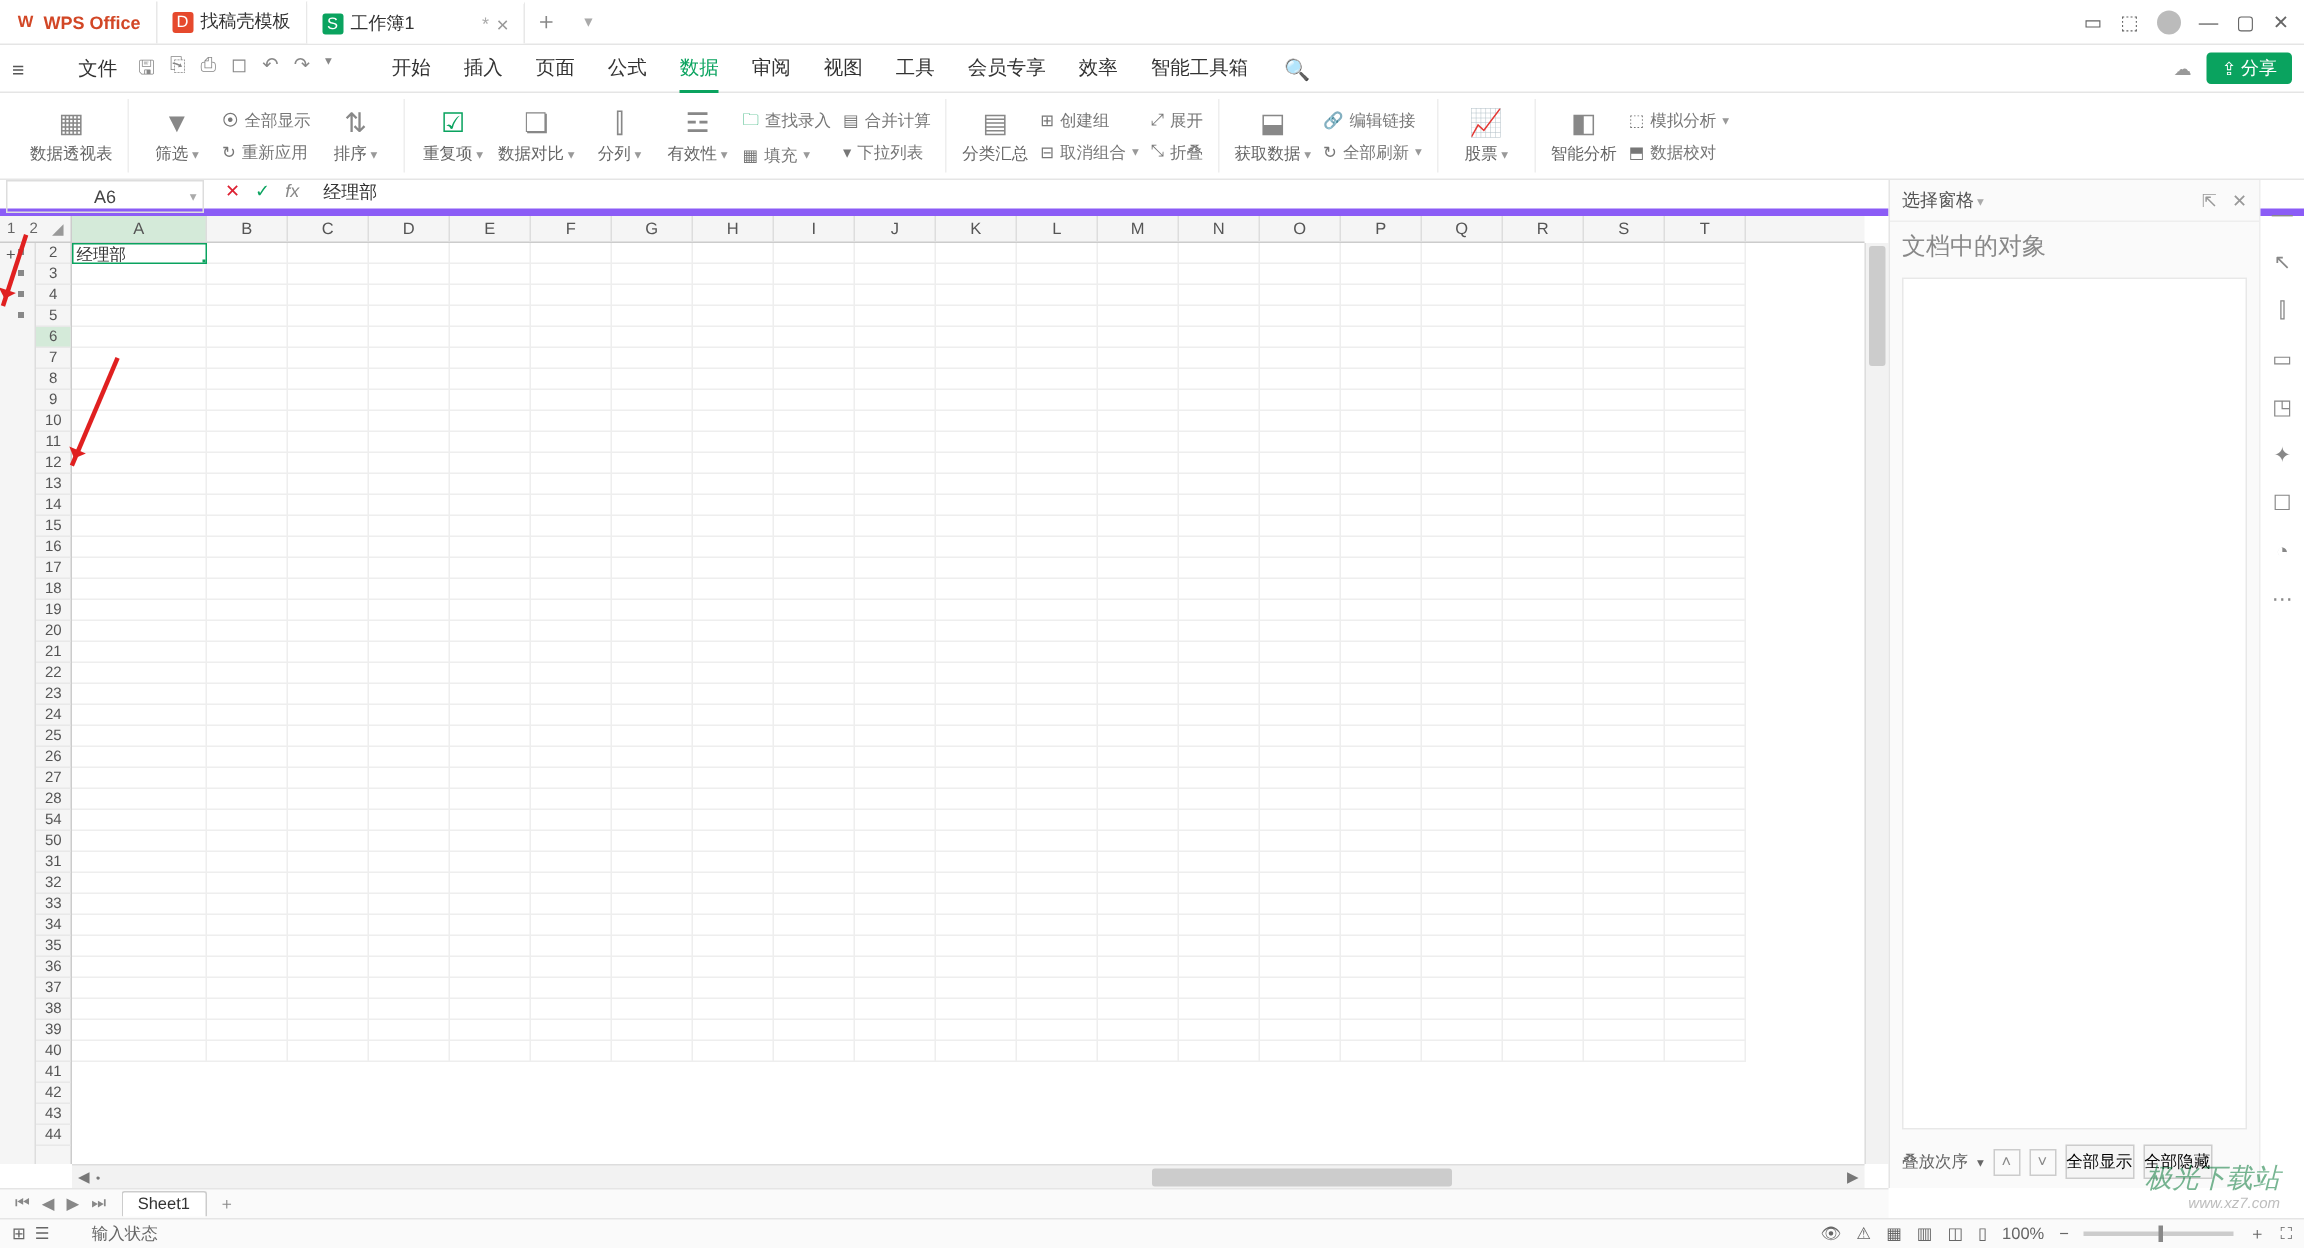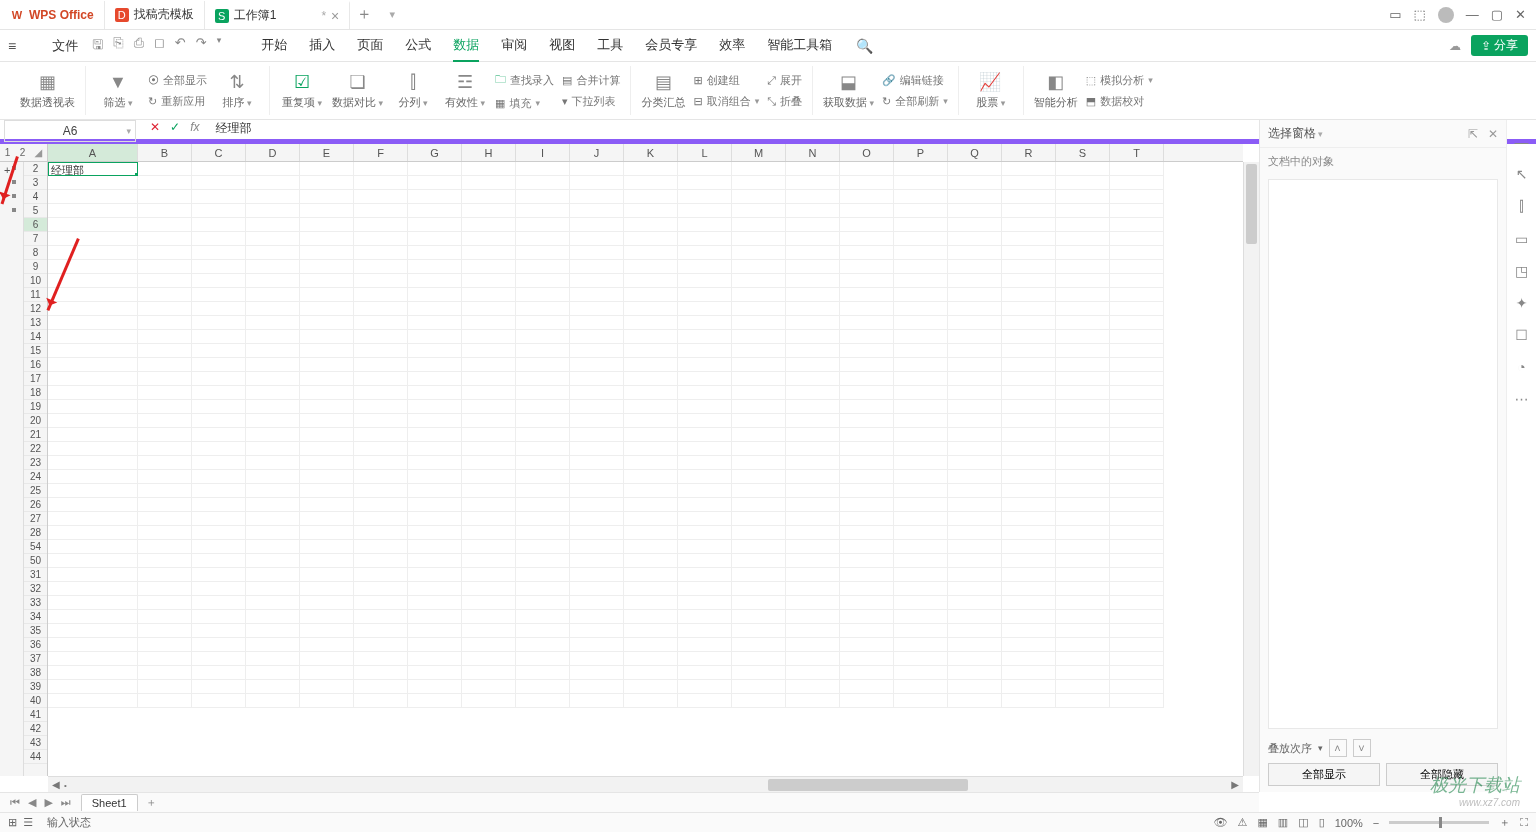--- a/index.html
+++ b/index.html
@@ -67,23 +67,23 @@
   .hscroll { position:absolute; left:48px; right:16px; bottom:0; height:16px; background:#f2f2f2; border-top:1px solid #ddd;}
   .hscroll .thumb{position:absolute; top:2px; left:720px; height:12px; width:200px; background:#ccc; border-radius:2px;}
   .hscroll .harrow{position:absolute; top:2px; font-size:10px; color:#777;}
   
   .arrow { position:absolute; width:3px; background:#e02020; z-index:50; transform-origin:top left;}
   .arrow::after{content:""; position:absolute; bottom:-1px; left:-5px; border:6px solid transparent; border-bottom-color:#e02020; transform:rotate(180deg);}
   
   .rightpane { position:absolute; top:120px; right:30px; bottom:40px; width:247px; border-left:1px solid #e5e5e5; background:#fafafa; display:flex; flex-direction:column;}
   .rp-head { height:28px; display:flex; align-items:center; padding:0 8px; font-size:12px; color:#555; border-bottom:1px solid #eee;}
   .rp-head .rp-close{margin-left:auto; display:flex; gap:10px; color:#999;}
-  .rp-sub { padding:6px 8px; font-size:11px; color:#888;}
+  .rp-sub { padding:6px 8px; font-size:16px; color:#888;}
   .rp-body { flex:1; margin:4px 8px; border:1px solid #e8e8e8; background:#fff;}
-  .rp-foot { padding:6px 8px; display:flex; flex-direction:column; gap:6px;}
+  .rp-foot { padding:6px 8px; display:flex; flex-direction:row; gap:6px;}
   .rp-order { font-size:11px; color:#666; display:flex; align-items:center; gap:6px;}
   .rp-order .step{border:1px solid #ccc; width:18px; height:18px; text-align:center; line-height:16px; color:#888;}
   .rp-btns { display:flex; gap:6px;}
   .rp-btns button{ flex:1; border:1px solid #ccc; background:#f5f5f5; font-size:11px; padding:3px 0;}
   
   .rightstrip{position:absolute; right:0; top:120px; width:30px; bottom:40px; border-left:1px solid #eee; display:flex; flex-direction:column; align-items:center; gap:16px; padding-top:14px; color:#888;}
   .rightstrip span{font-size:14px;}
   
   .sheettabs { position:absolute; left:0; right:277px; bottom:20px; height:20px; border-top:1px solid #e5e5e5; display:flex; align-items:center; font-size:11px; background:#fafafa;}
   .sheettabs .nav{display:flex; gap:8px; padding:0 10px; color:#888;}
@@ -1297,21 +1297,21 @@
     <span>▶</span>
     <span>⏭</span>
   </div>
   <div class="stab"><span>Sheet1</span></div>
   <span style="padding:0 8px;color:#888">＋</span>
 </div>
 
 <div class="statusbar">
   <span>⊞</span>
   <span style="margin-left:6px">☰</span>
-  <span style="margin-left:14px">输入状态</span>
+  <span style="margin-left:28px">输入状态</span>
   <div class="right">
     <span>👁</span>
     <span>⚠</span>
     <span>▦</span>
     <span>▥</span>
     <span>◫</span>
     <span>▯</span>
     <span>100%</span>
     <span>−</span>
     <div class="zoom-track">

